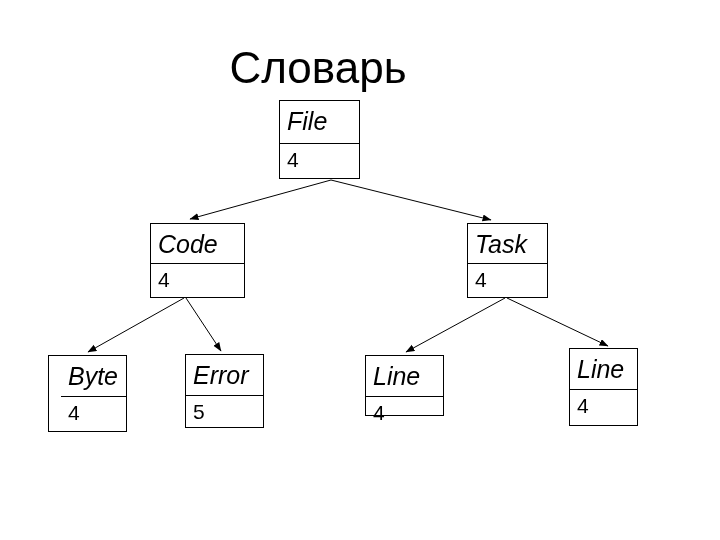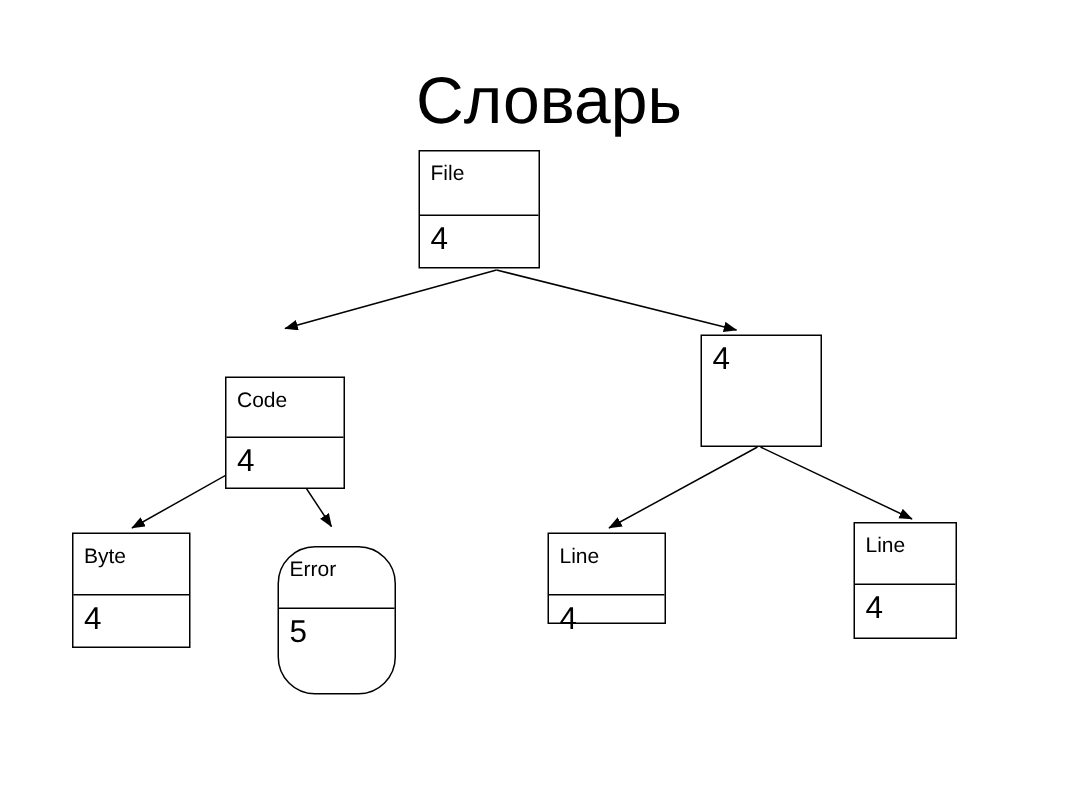--- a/index.html
+++ b/index.html
@@ -16,45 +16,45 @@
   .slide-title {
     position: absolute;
     top: 42px;
     left: 0;
     width: 636px;
     text-align: center;
     font-size: 44px;
     line-height: 1.2;
     color: #000000;
     white-space: nowrap;
-    padding-left: 48px;
   }
   .connectors {
     position: absolute;
     top: 0; left: 0;
     width: 720px; height: 540px;
   }
   .connectors line {
     stroke: #000000;
     stroke-width: 1;
   }
   .node {
     position: absolute;
     box-sizing: border-box;
     border: 1.5px solid #000000;
     background: #ffffff;
   }
   .node .label-cell {
     box-sizing: border-box;
     border-bottom: 1.5px solid #000000;
     padding: 6px 0 0 7px;
-    font-size: 14px;
+    font-size: 25px;
     line-height: 1.15;
     overflow: hidden;
     white-space: nowrap;
+    font-style: italic;
   }
   .node .value-cell {
     box-sizing: border-box;
     padding: 4px 0 0 7px;
     font-size: 21px;
     line-height: 1.15;
     overflow: hidden;
     white-space: nowrap;
   }
 </style>
@@ -77,35 +77,36 @@
     <line x1="186" y1="298" x2="221" y2="351" marker-end="url(#arrow)"></line>
     <line x1="505" y1="298" x2="406" y2="352" marker-end="url(#arrow)"></line>
     <line x1="507" y1="298" x2="608" y2="346" marker-end="url(#arrow)"></line>
   </svg>
 
   <div class="node" style="left:279px; top:100px; width:81px; height:79px;">
     <div class="label-cell" style="height:43px;">File</div>
     <div class="value-cell">4</div>
   </div>
 
-  <div class="node" style="left:150px; top:223px; width:80px; height:75px;margin-top:28px;">
+  <div class="node" style="left:150px; top:223px; width:95px; height:75px;">
     <div class="label-cell" style="height:40px;">Code</div>
     <div class="value-cell">4</div>
   </div>
 
   <div class="node" style="left:467px; top:223px; width:81px; height:75px;">
+    <div class="label-cell" style="height:40px;">Task</div>
     <div class="value-cell">4</div>
   </div>
 
-  <div class="node" style="left:48px; top:355px; width:79px; height:77px;">
+  <div class="node" style="left:48px; top:355px; width:79px; height:77px;padding-left:12px;">
     <div class="label-cell" style="height:41px;">Byte</div>
     <div class="value-cell">4</div>
   </div>
 
-  <div class="node" style="left:185px; top:364px; width:79px; height:99px;border-radius:25px;">
+  <div class="node" style="left:185px; top:354px; width:79px; height:74px;">
     <div class="label-cell" style="height:41px;">Error</div>
     <div class="value-cell">5</div>
   </div>
 
   <div class="node" style="left:365px; top:355px; width:79px; height:61px;">
     <div class="label-cell" style="height:41px;">Line</div>
     <div class="value-cell">4</div>
   </div>
 
   <div class="node" style="left:569px; top:348px; width:69px; height:78px;">

